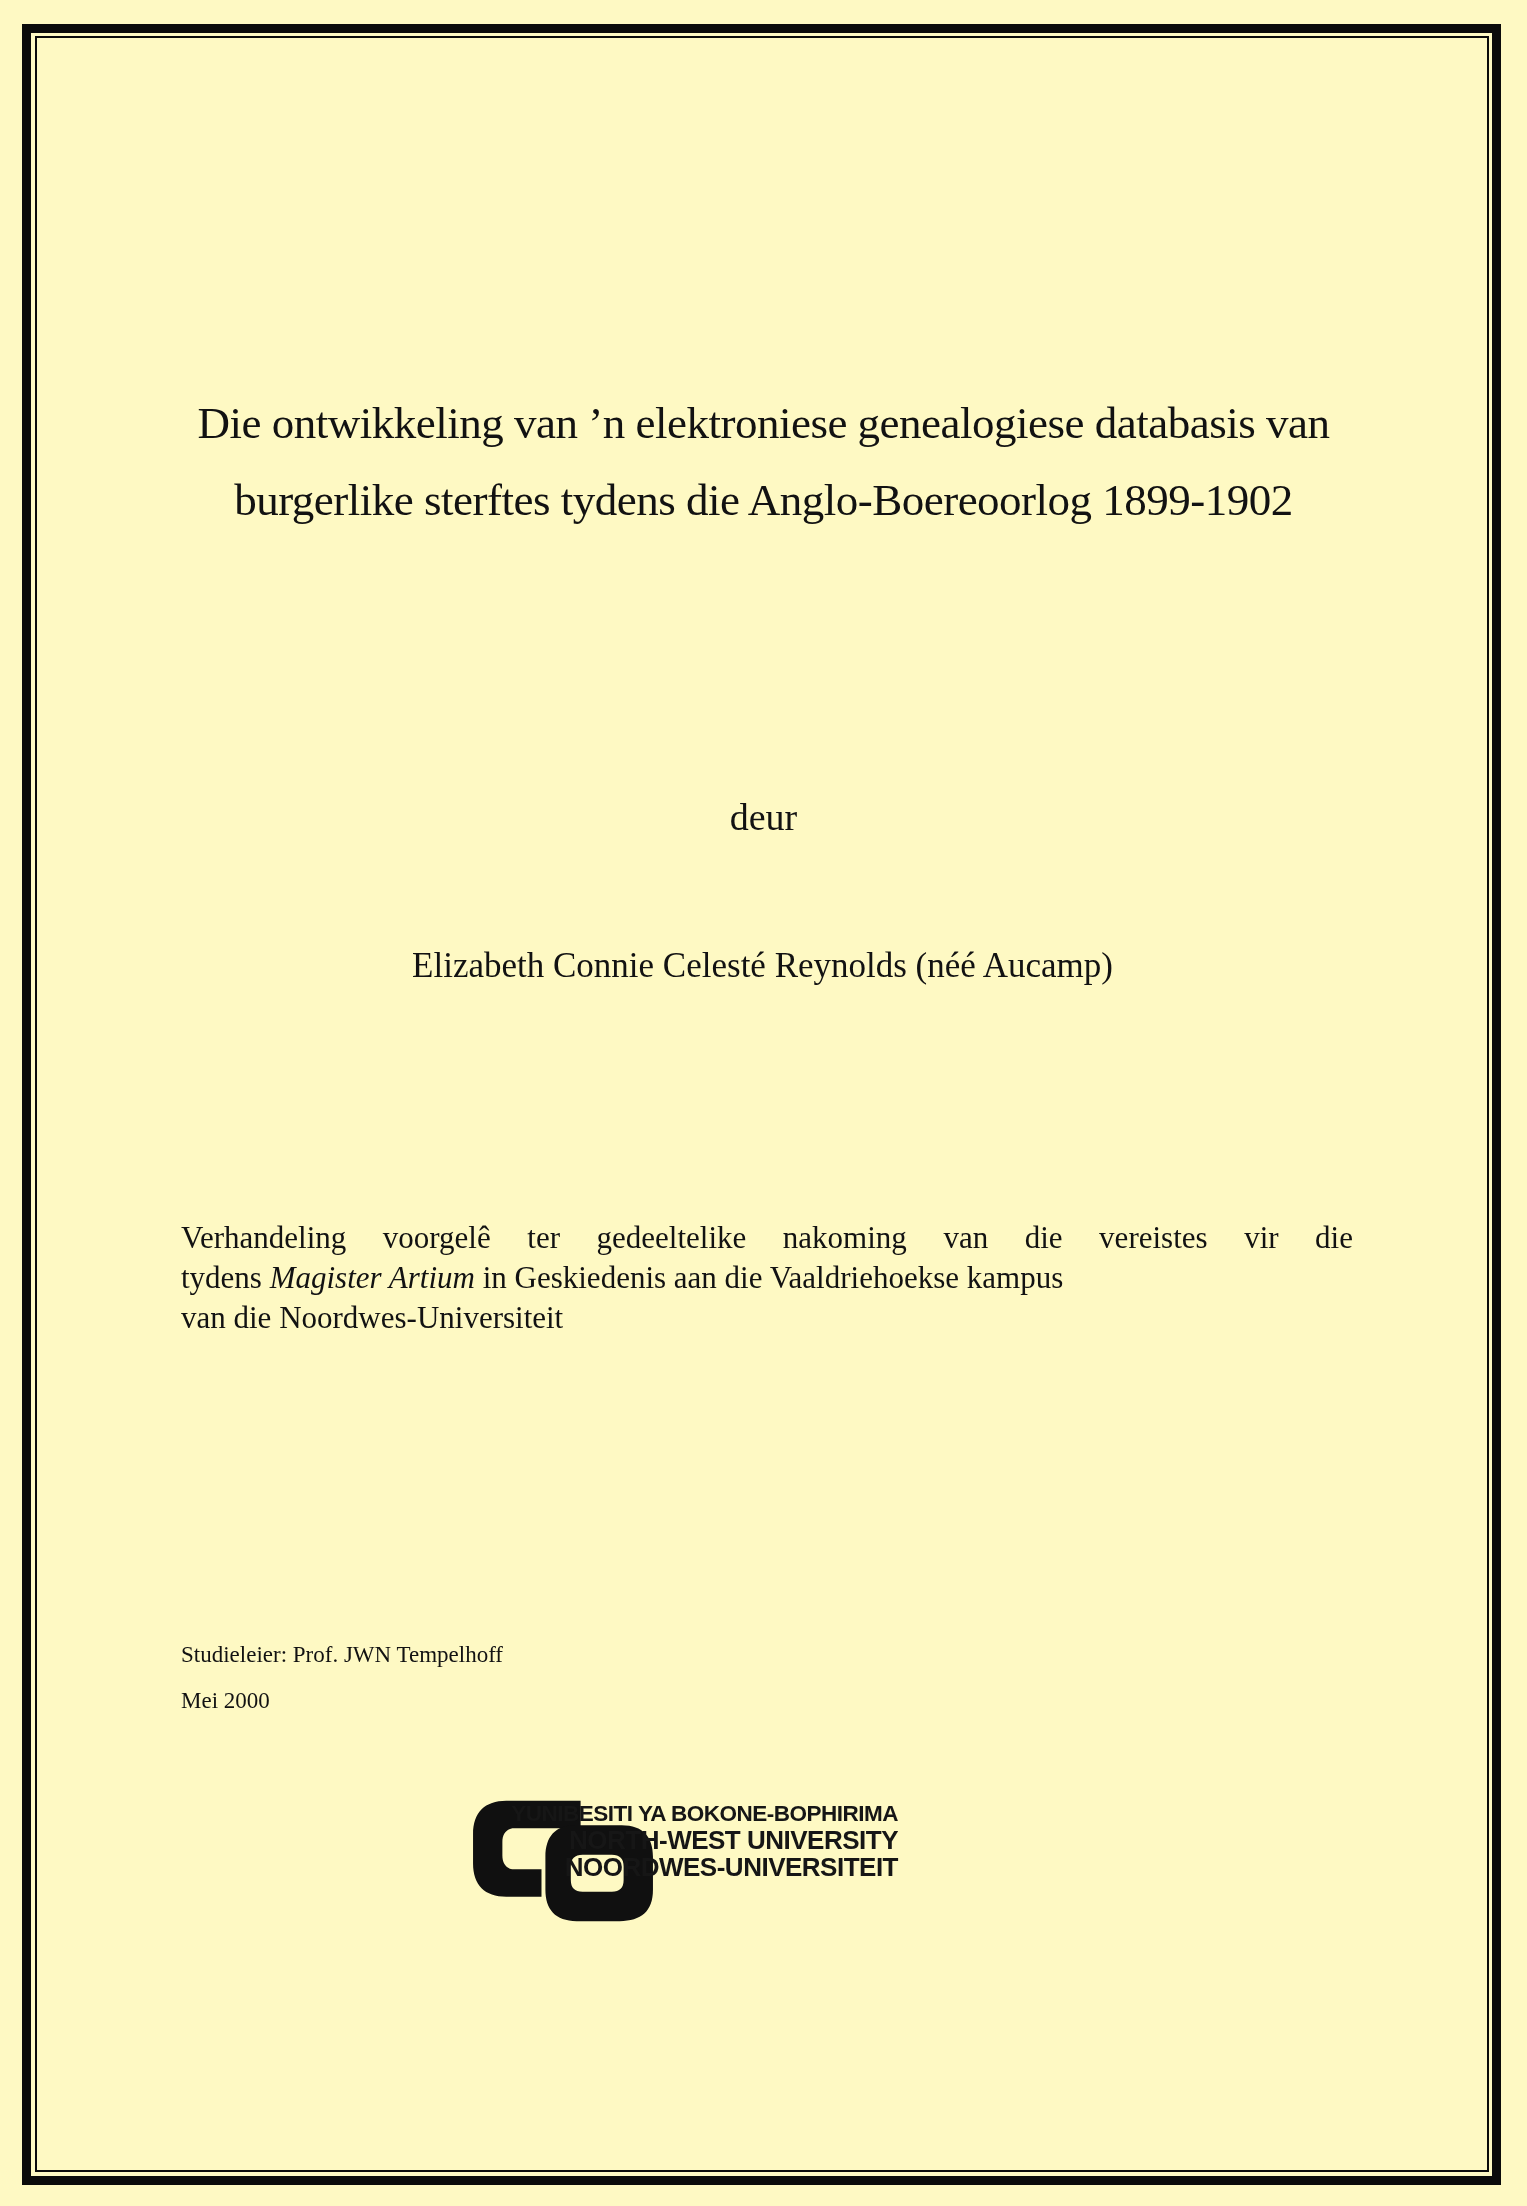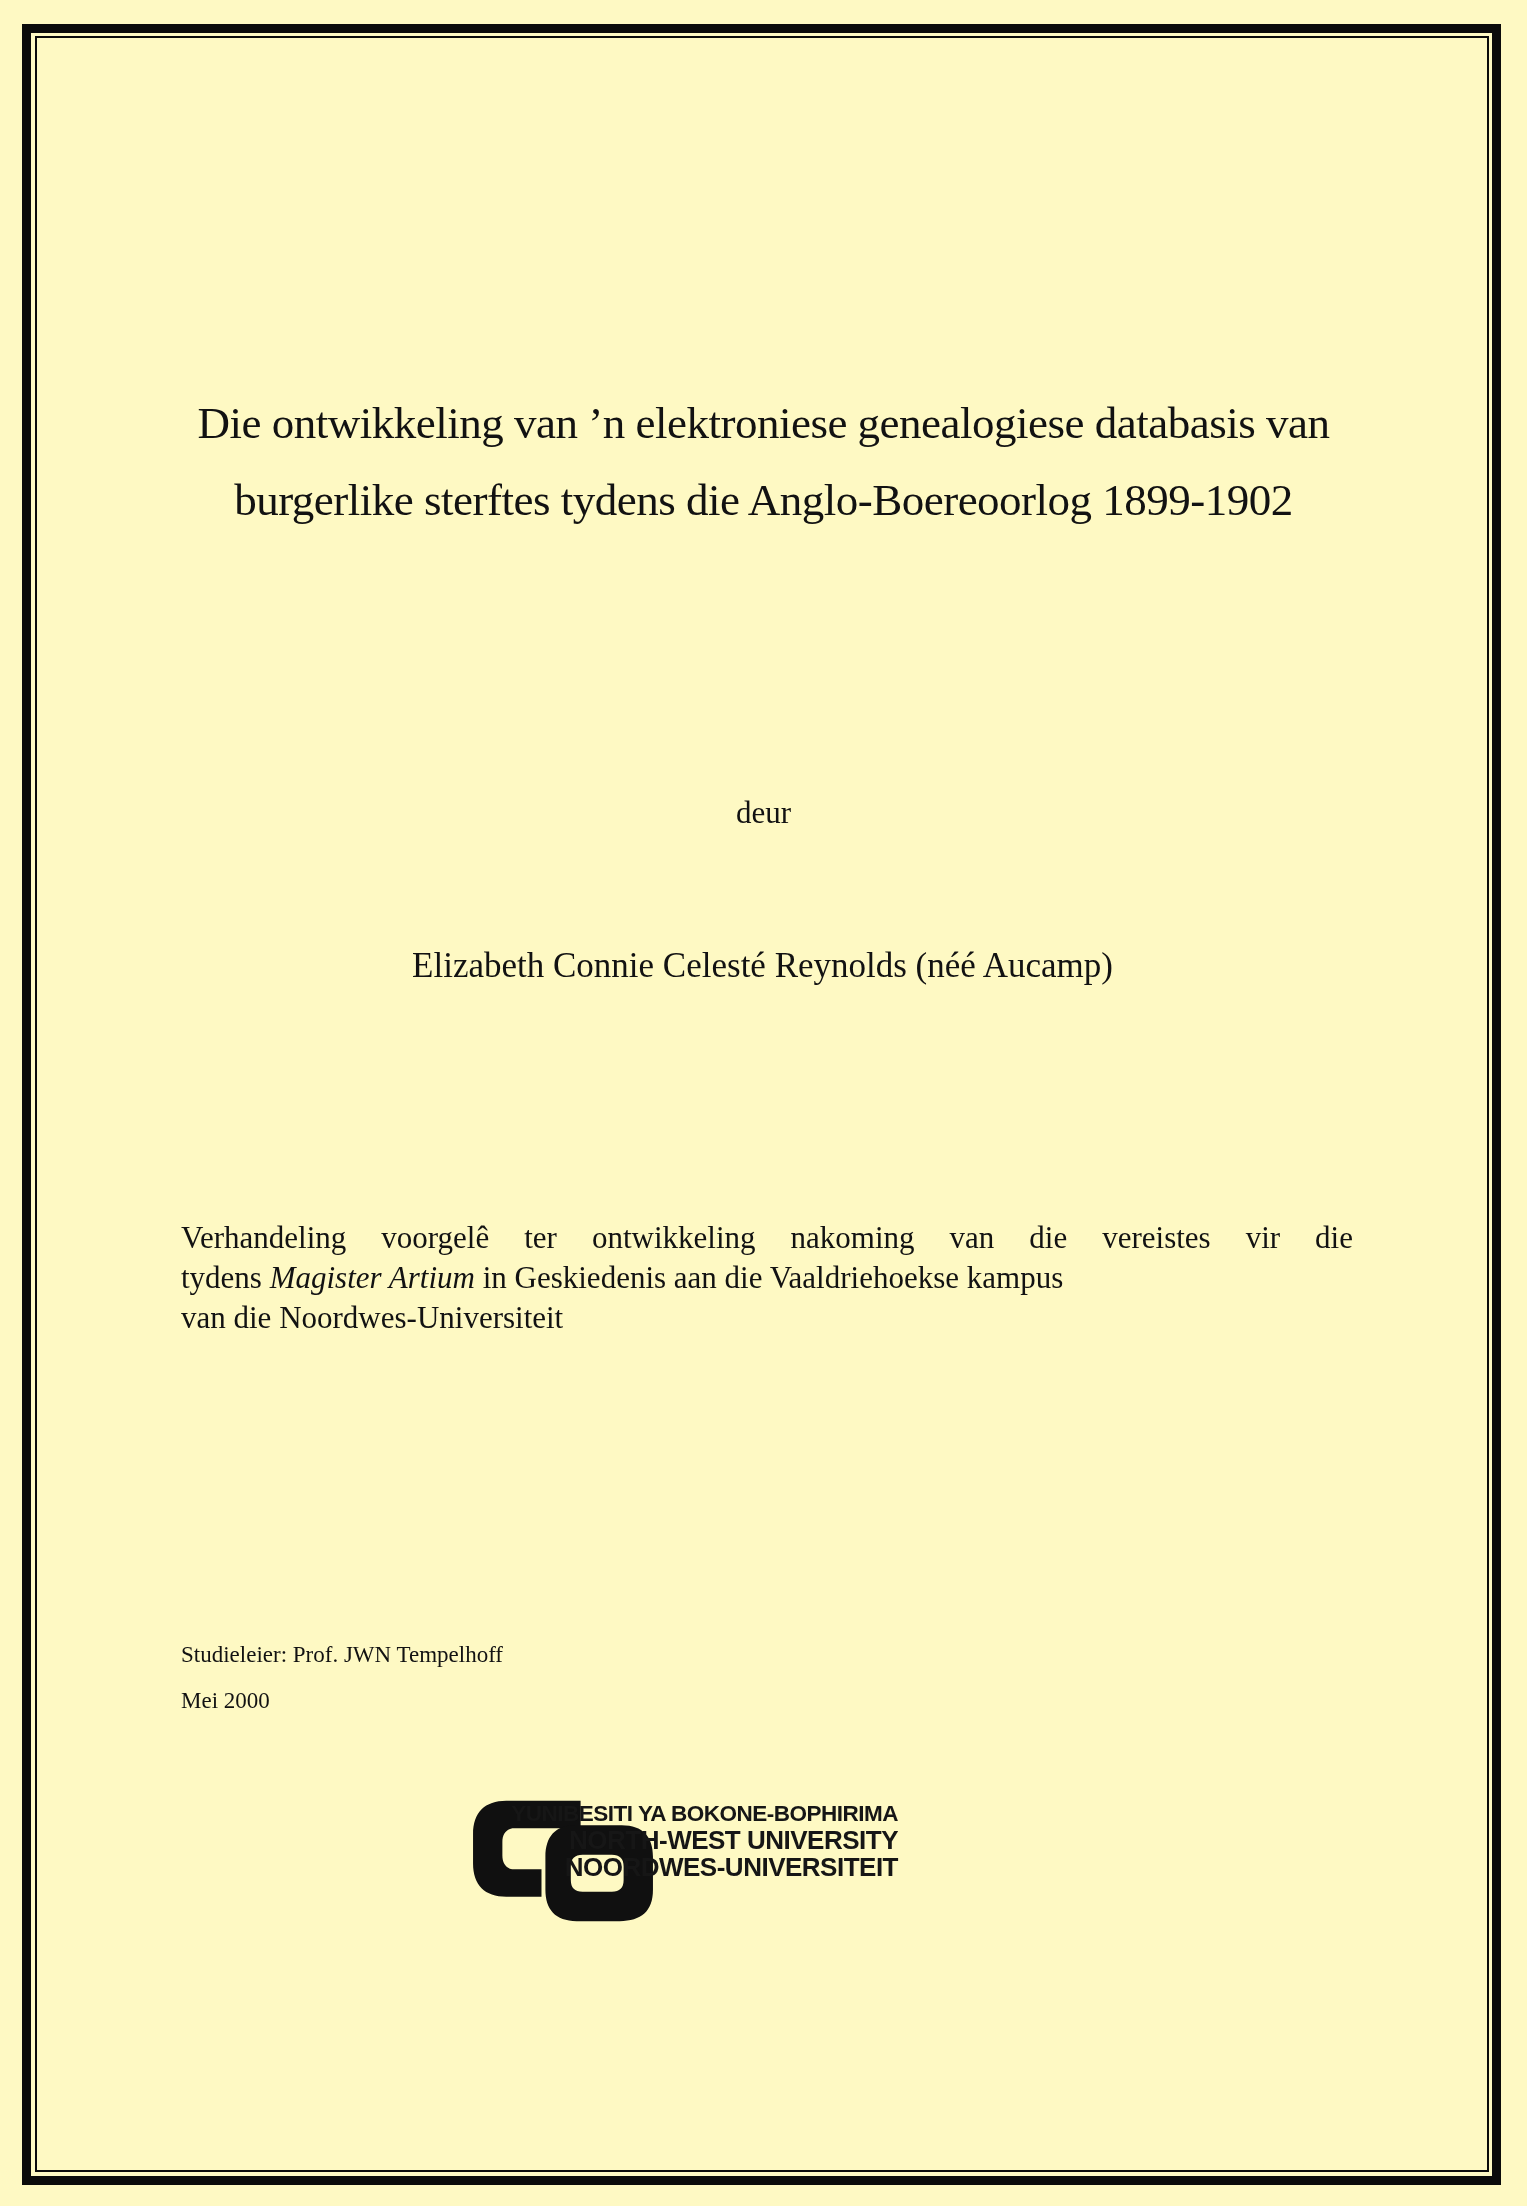--- a/index.html
+++ b/index.html
@@ -32,21 +32,21 @@
     text-align: center;
     font-size: 45px;
     line-height: 77px;
     letter-spacing: -0.5px;
     white-space: nowrap;
   }
   .byline {
     position: absolute;
     left: 0; right: 0; top: 795px;
     text-align: center;
-    font-size: 31px;
+    font-size: 38px;
   }
   .author {
     position: absolute;
     left: 0; right: 2px; top: 946px;
     text-align: center;
     font-size: 35px;
   }
   .statement {
     position: absolute;
     left: 181px; top: 1218px;
@@ -103,21 +103,21 @@
   <div class="title-block">
     <div>Die ontwikkeling van ’n elektroniese genealogiese databasis van</div>
     <div>burgerlike sterftes tydens die Anglo-Boereoorlog 1899-1902</div>
   </div>
 
   <div class="byline">deur</div>
 
   <div class="author">Elizabeth Connie Celesté Reynolds (néé Aucamp)</div>
 
   <div class="statement">
-    <div class="line-justified">Verhandeling voorgelê ter ontwikkeling nakoming van die vereistes vir die</div>
+    <div class="line-justified">Verhandeling voorgelê ter gedeeltelike nakoming van die vereistes vir die</div>
     <div><span>tydens </span><span class="italic">Magister Artium</span><span> in Geskiedenis aan die Vaaldriehoekse kampus</span></div>
     <div>van die Noordwes-Universiteit</div>
   </div>
 
   <div class="supervisor-block">
     <div>Studieleier: Prof. JWN Tempelhoff</div>
     <div>Mei 2000</div>
   </div>
 
   <div class="logo">

